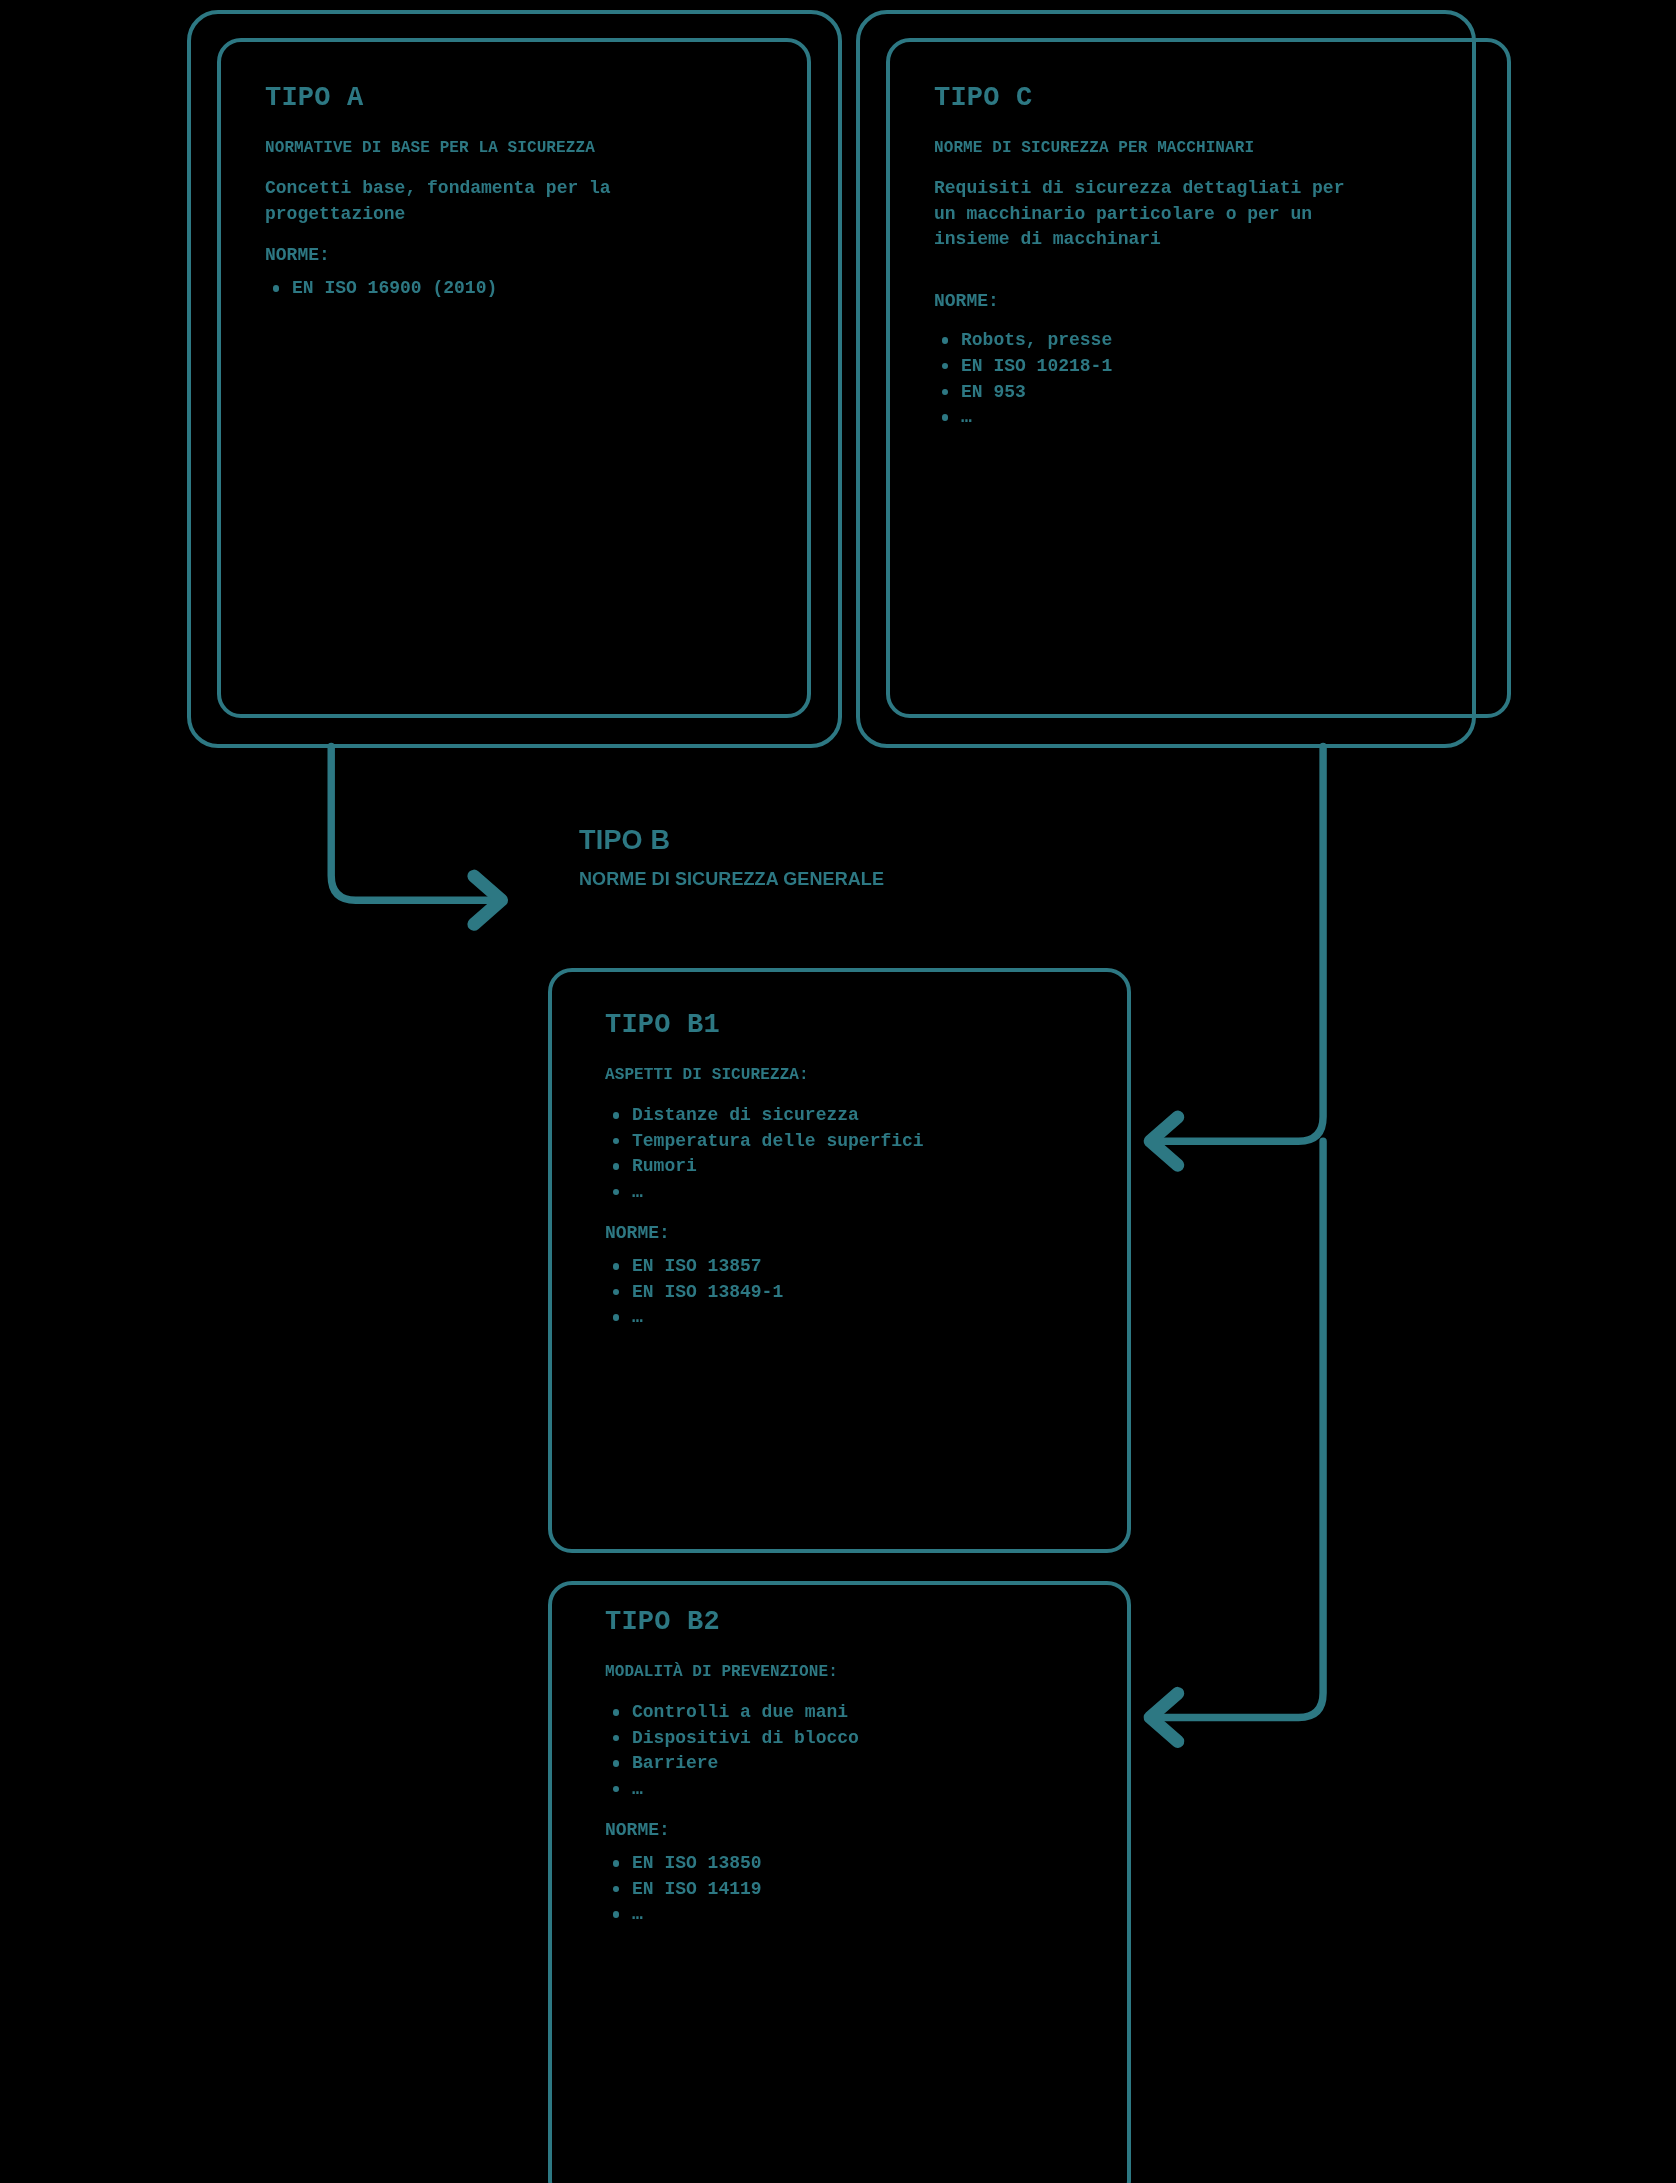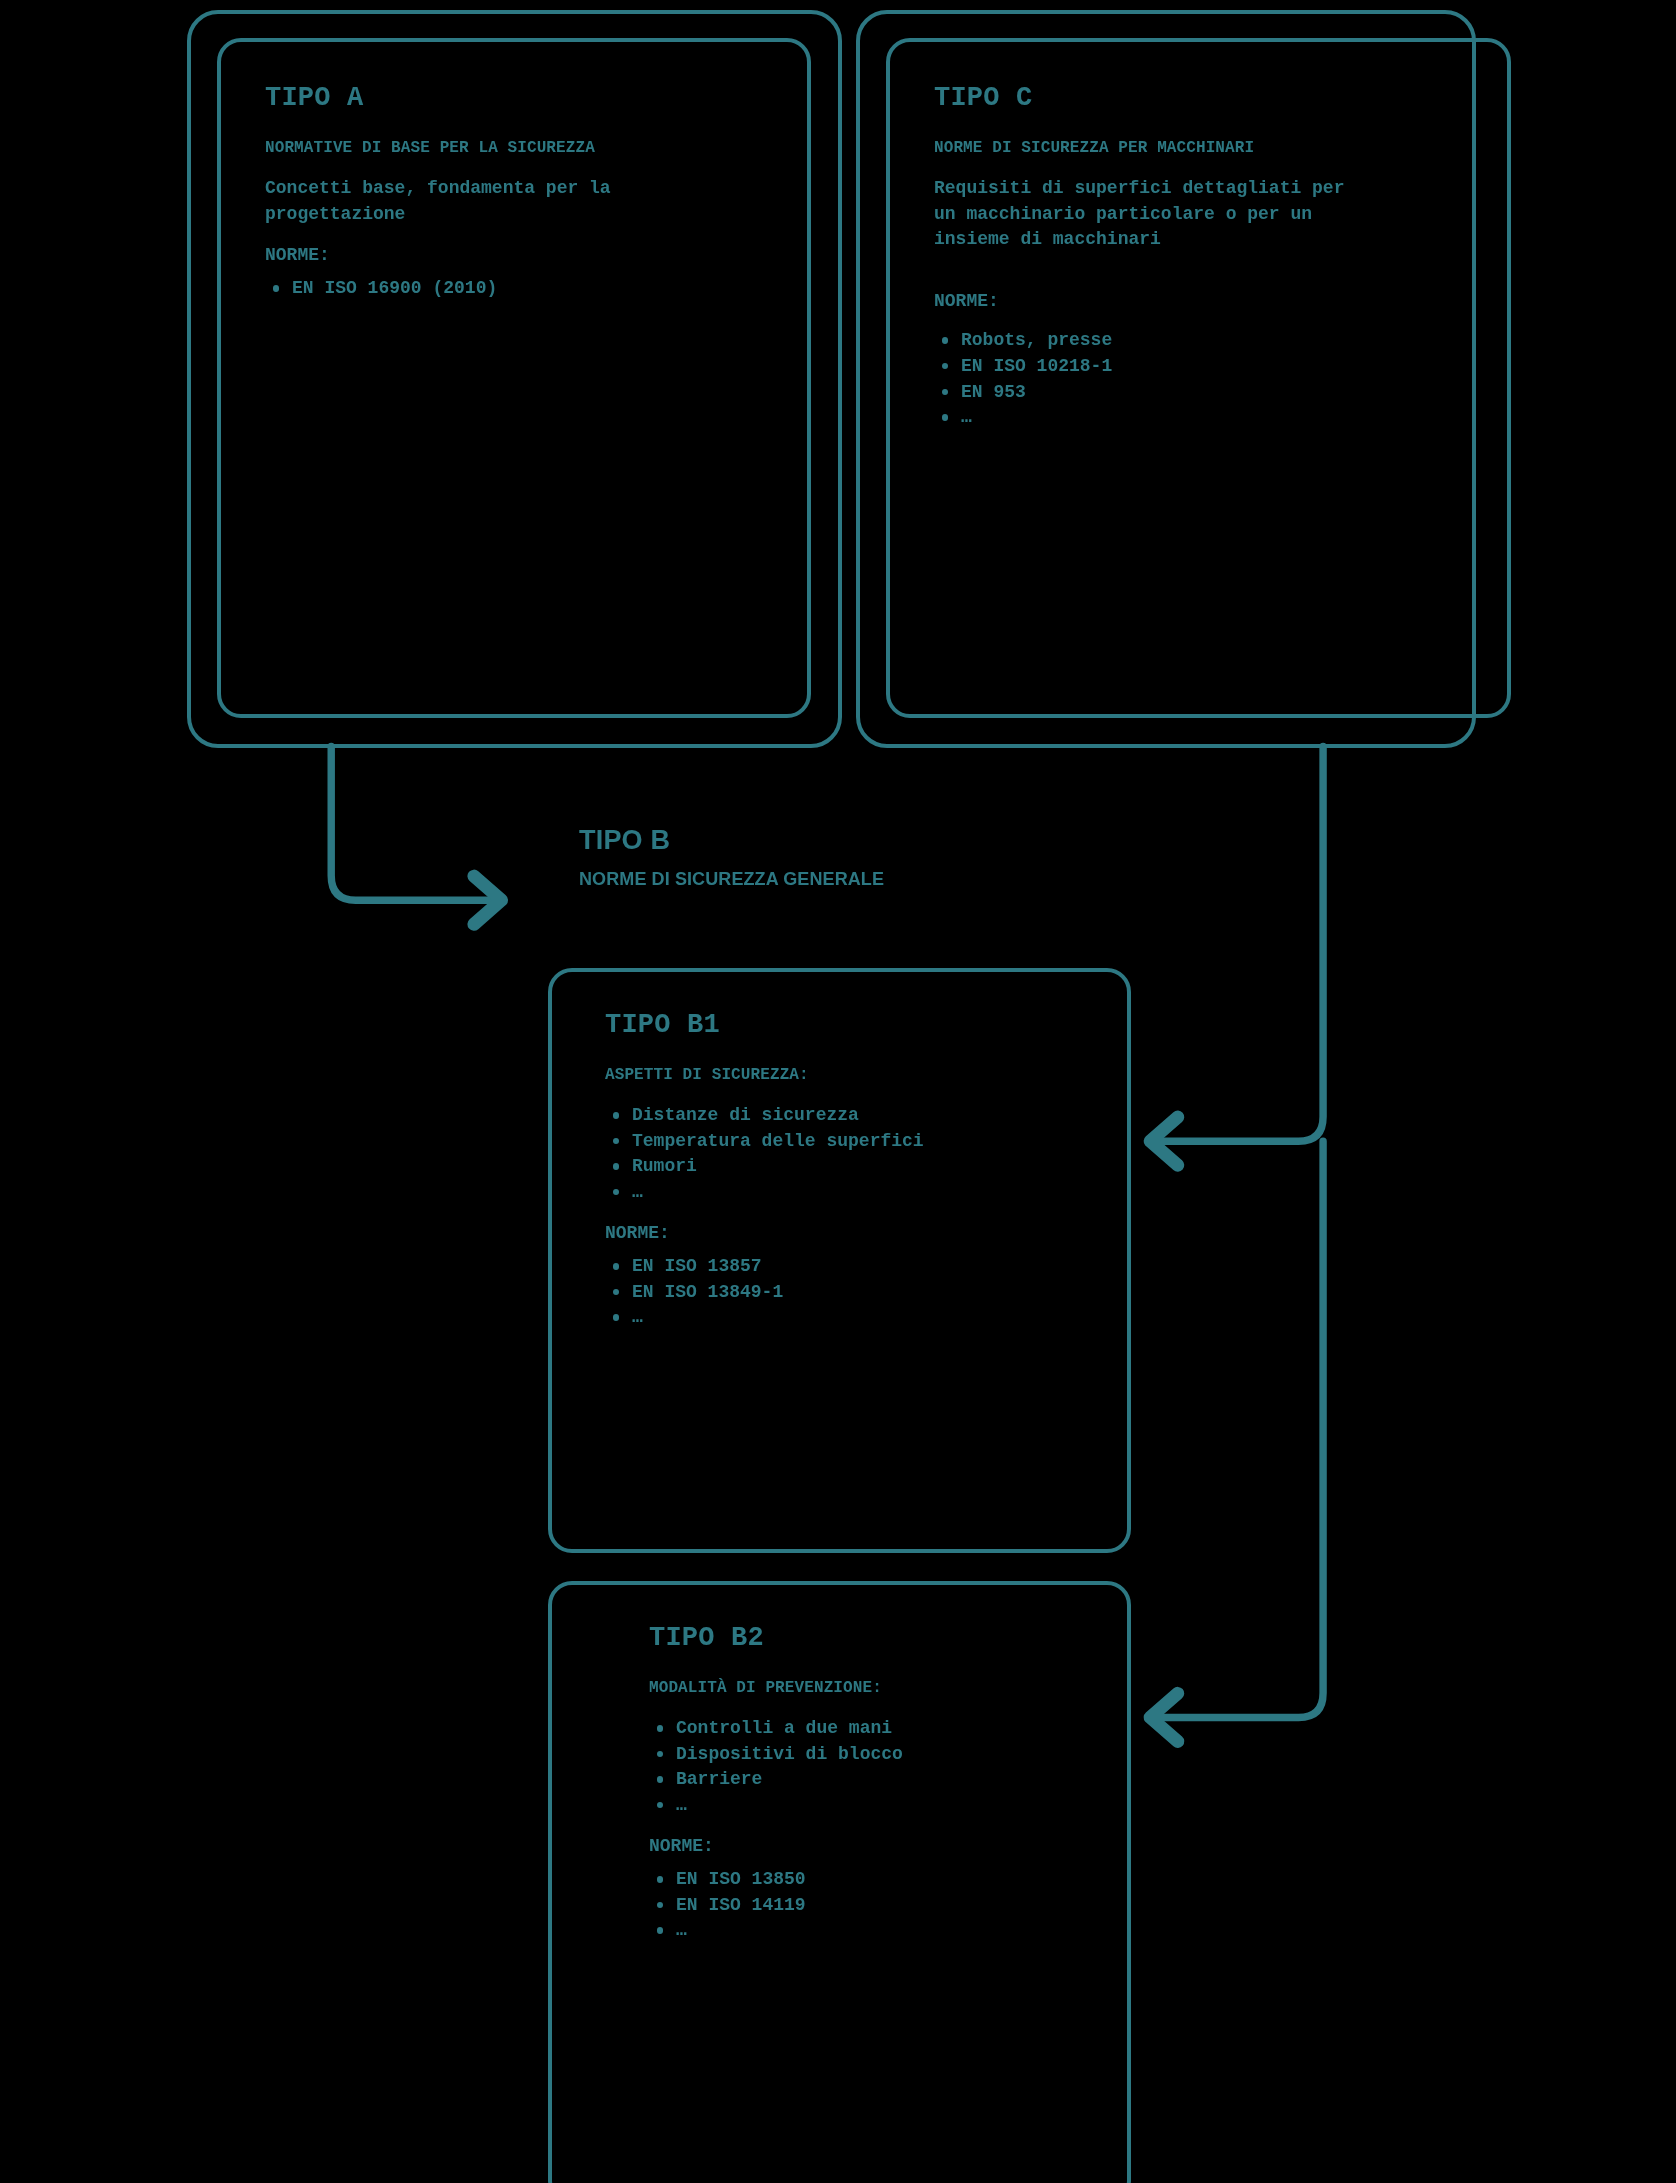--- a/index.html
+++ b/index.html
@@ -89,21 +89,21 @@
     </div>
   </div>
 
   <div class="box outer" style="left:856px;top:9.6px;width:620px;height:738px;"></div>
   <div class="box inner" style="left:886px;top:38px;width:625px;height:680px;">
     <div style="padding:42px 26px 0 44px;">
       <div class="title">TIPO C</div>
       <div class="sp-lg"></div>
       <div class="subtitle" style="max-width:384px;">NORME DI SICUREZZA PER MACCHINARI</div>
       <div class="sp-md"></div>
-      <div class="desc" style="max-width:437px;">Requisiti di superfici dettagliati per un macchinario particolare o per un insieme di macchinari</div>
+      <div class="desc" style="max-width:437px;">Requisiti di sicurezza dettagliati per un macchinario particolare o per un insieme di macchinari</div>
       <div class="sp-xl"></div>
       <div class="normelbl">NORME:</div>
       <div class="sp-md"></div>
       <ul class="blist">
         <li>Robots, presse</li>
         <li>EN ISO 10218-1</li>
         <li>EN 953</li>
         <li>…</li>
       </ul>
     </div>
@@ -131,21 +131,21 @@
       <div class="sp-sm"></div>
       <ul class="blist">
         <li>EN ISO 13857</li>
         <li>EN ISO 13849-1</li>
         <li>…</li>
       </ul>
     </div>
   </div>
 
   <div class="box plain" style="left:548px;top:1581px;width:583px;height:624px;">
-    <div style="padding:39px 31px 0 53px;margin-left:44px;">
+    <div style="padding:23px 31px 0 53px;">
       <div class="title">TIPO B2</div>
       <div class="sp-lg"></div>
       <div class="subtitle" style="max-width:245px;">MODALITÀ DI PREVENZIONE:</div>
       <div class="sp-md"></div>
       <ul class="blist">
         <li>Controlli a due mani</li>
         <li>Dispositivi di blocco</li>
         <li>Barriere</li>
         <li>…</li>
       </ul>

